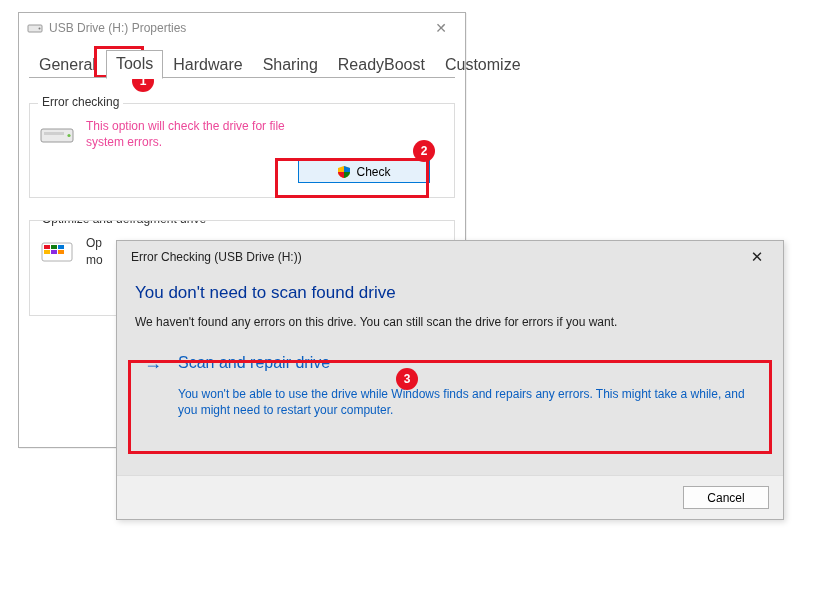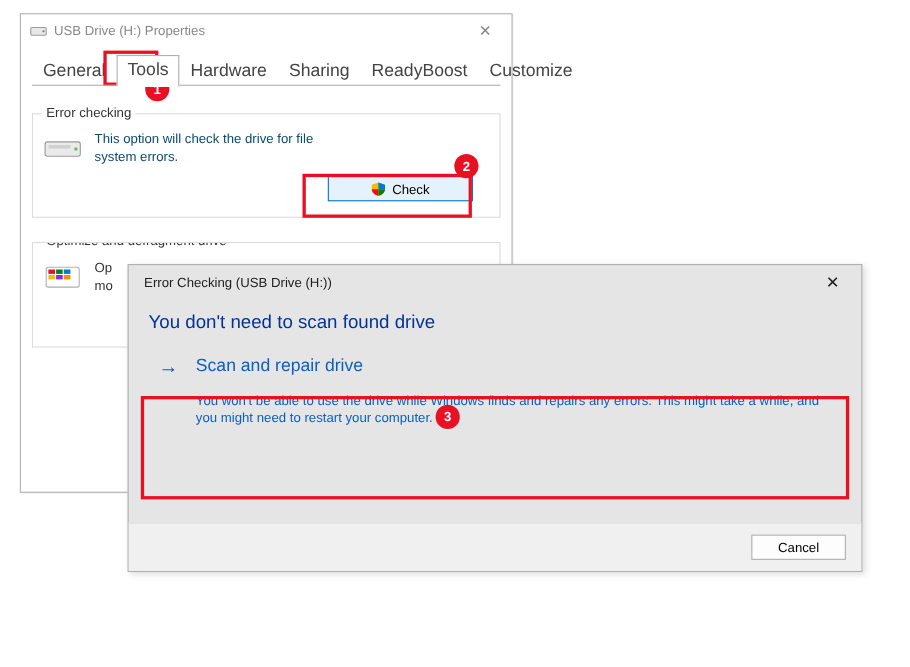--- a/index.html
+++ b/index.html
@@ -68,21 +68,21 @@
     padding: 14px 24px 14px 10px;
     position: relative;
   }
   .groupbox > .legend {
     position:absolute; top:-9px; left:8px;
     background:#fff; padding:0 4px;
     font-size:12px; color:#333;
   }
   .gb-row { display:flex; align-items:flex-start; gap:12px; }
   .gb-icon { width:34px; height:28px; flex:none; margin-top:2px; }
-  .gb-text { font-size:12px; color:#0c4a6e; line-height:1.35; max-width: 240px; }
+  .gb-text { font-size:12px; color:#ec4899; line-height:1.35; max-width: 240px; }
   .gb-btnrow { display:flex; justify-content:flex-end; margin-top:10px; }
 
   .btn {
     min-width: 88px; height: 23px;
     border:1px solid #adadad;
     background:#e1e1e1;
     font: inherit; font-size:12px;
     display:inline-flex; align-items:center; justify-content:center;
     gap:5px;
     padding: 0 10px;
@@ -245,20 +245,21 @@
 <div class="red-box" style="left:275px; top:158px; width:154px; height:40px"></div>
 <div class="step-badge" style="left:413px; top:140px">2</div>
 
 <div class="err-dialog">
   <div class="err-titlebar">
     <span class="title">Error Checking (USB Drive (H:))</span>
     <span class="close">✕</span>
   </div>
   <div class="err-body">
     <div class="err-headline">You don't need to scan found drive</div>
+    <div class="err-sub">We haven't found any errors on this drive. You can still scan the drive for errors if you want.</div>
 
     <div class="command-link">
       <span class="arrow">→</span>
       <div class="cl-title">Scan and repair drive</div>
       <div class="cl-desc">You won't be able to use the drive while Windows finds and repairs any errors. This might take a while, and you might need to restart your computer.</div>
     </div>
   </div>
   <div class="err-footer">
     <button class="btn light" style="min-width:86px">Cancel</button>
   </div>

